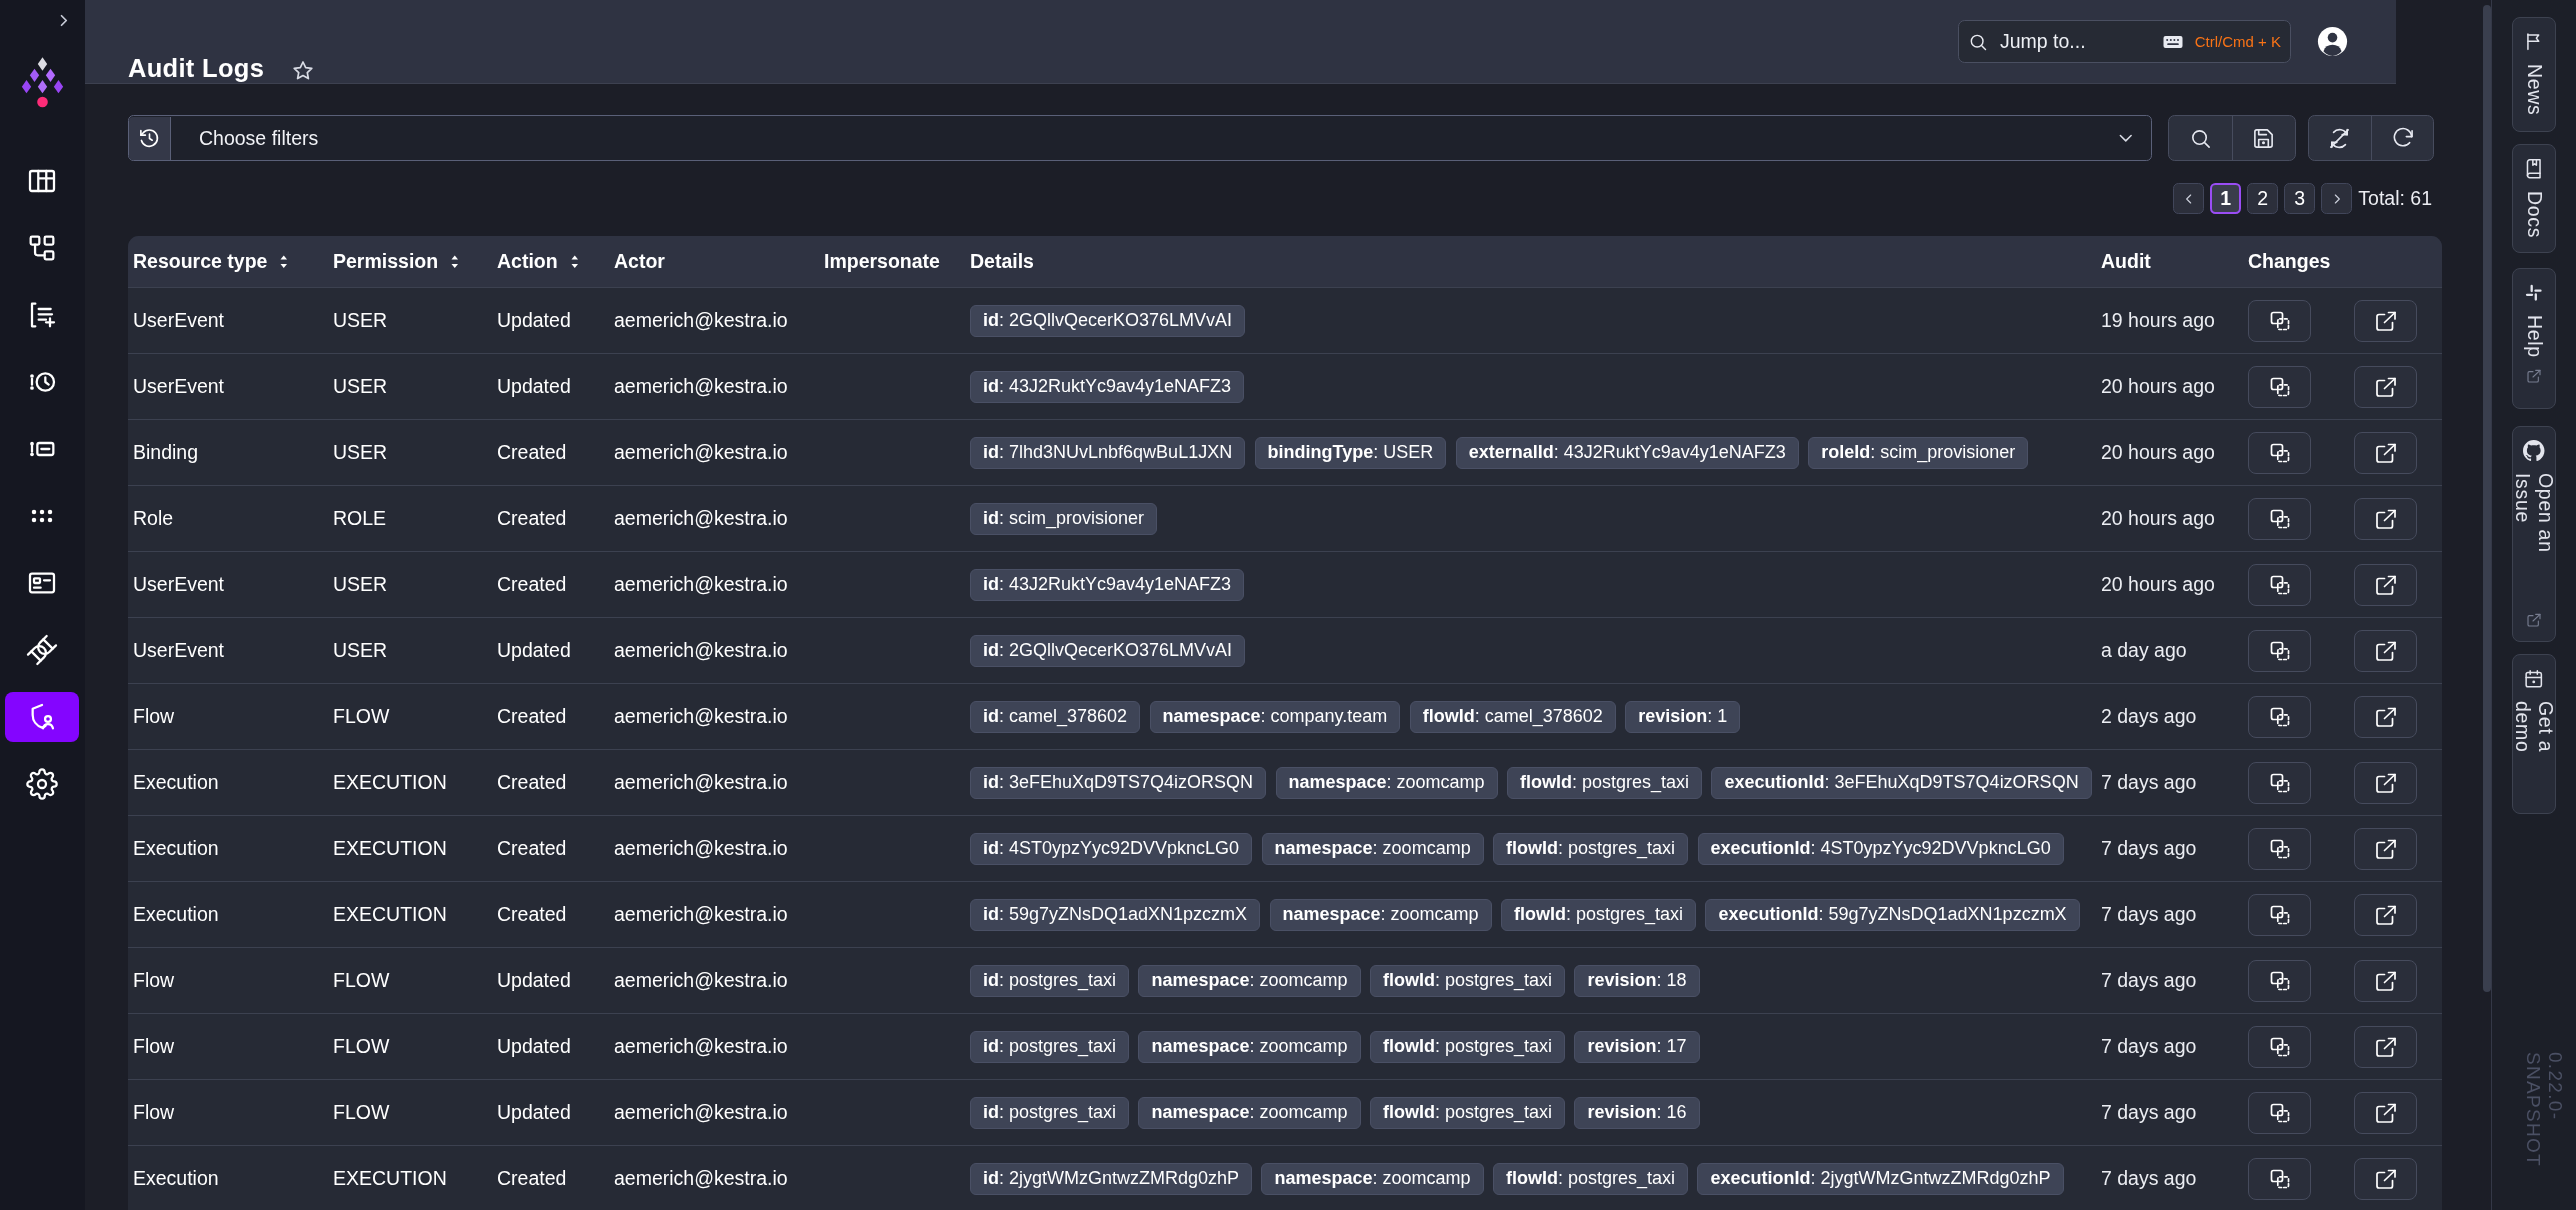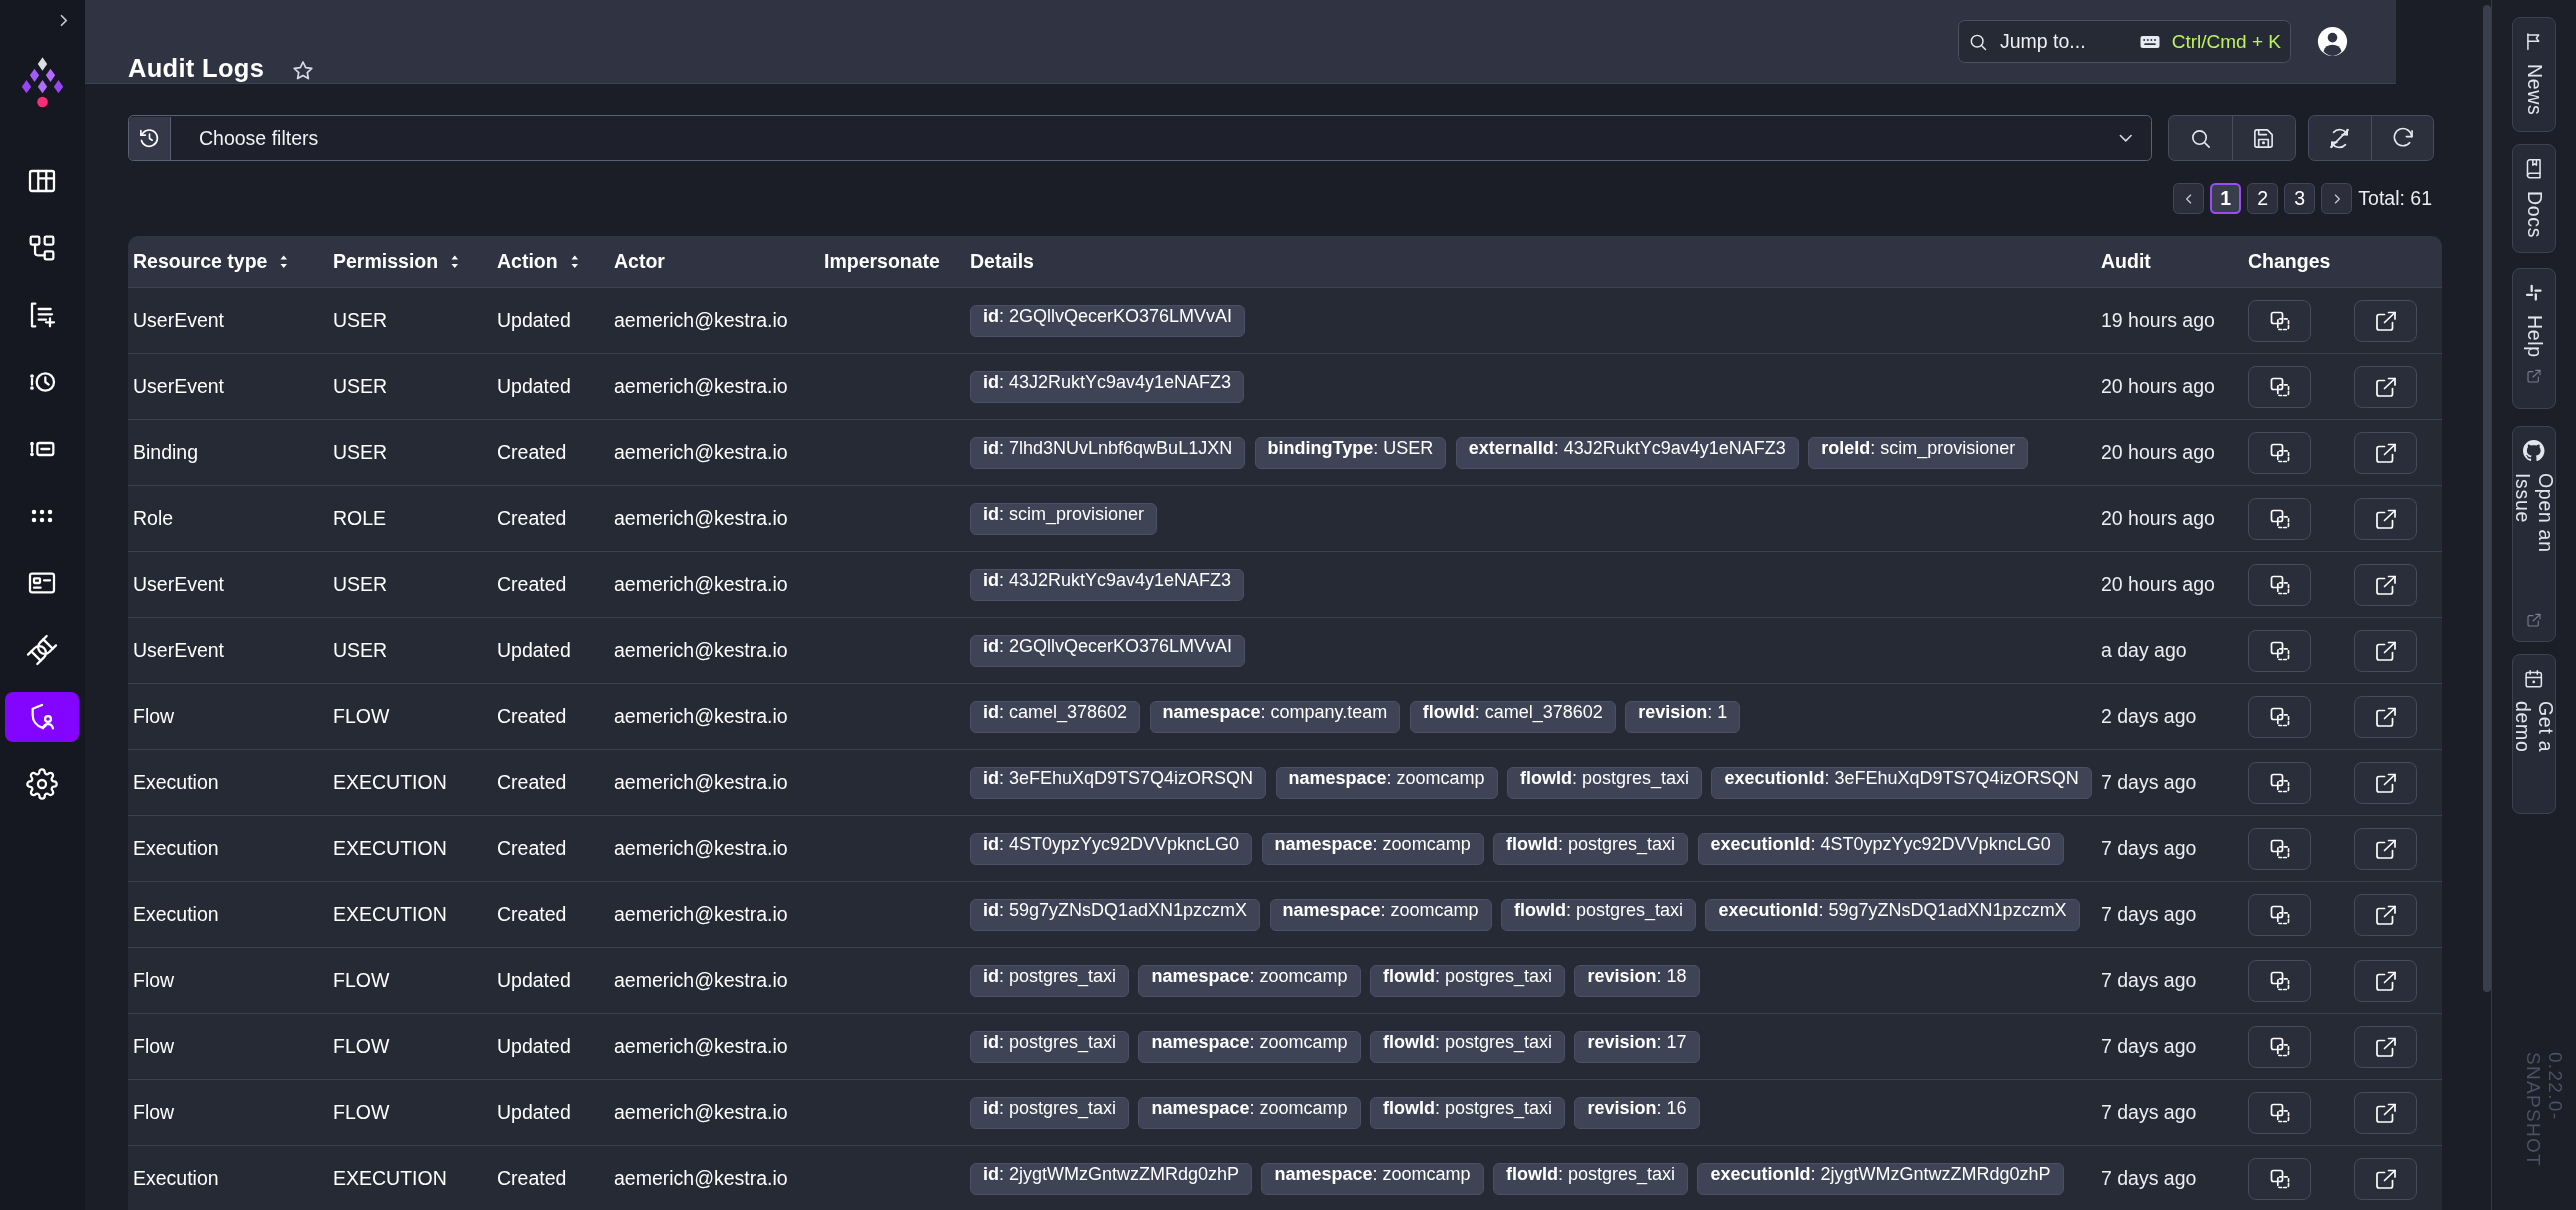--- a/index.html
+++ b/index.html
@@ -19,21 +19,21 @@
 
   
   .topbar{position:absolute;left:85px;top:0;width:2311px;height:84px;background:#2f3342;border-bottom:1.3px solid #3d4150;display:flex;align-items:flex-end;z-index:2}
   .page-title{margin-left:43px;font-size:25.5px;font-weight:bold;letter-spacing:0.3px}
   .fav{width:24px;height:24px;margin-left:27px;color:#d9dce5}
   .jump{position:absolute;right:105px;top:20px;width:333px;height:43px;background:#262a34;border:1.3px solid #4a4f61;border-radius:6.7px;display:flex;align-items:center;padding:0 9px}
   .jump .s-icn{width:20px;height:20px;color:#e8eaf1;margin-right:12px}
   .jump .ph{font-size:19.5px;color:#eef0f5}
   .jump .right{margin-left:auto;display:flex;align-items:center;gap:9.4px}
   .kbd-icn{width:24px;height:24px;color:#e8eaf1}
-  .shortcut{font-size:19px;color:#bef264}
+  .shortcut{font-size:15px;color:#f97316}
   .avatar{position:absolute;right:46px;top:24px;width:35px;height:35px}
 
   
   .content{position:absolute;left:85px;top:85px;width:2395px;height:1126px}
 
   .filterbar{position:absolute;left:43px;right:46px;top:30px;height:46px}
   .filter-input{position:absolute;left:0;top:0;width:2024px;height:46px;background:#1e212b;border:1.3px solid #5a6078;border-radius:5.4px;display:flex;align-items:center}
   .history-btn{width:42px;height:43px;background:#343848;border:none;border-right:1.3px solid #5a6078;border-radius:4px 0 0 4px;display:flex;align-items:center;justify-content:center;color:#fff}
   .history-btn .icn{width:23px;height:23px}
   .filter-ph{margin-left:28px;font-size:19.5px;color:#f1f2f6}
@@ -53,21 +53,21 @@
 
   .table{position:absolute;left:43px;right:38px;top:151px;border-radius:10.7px 10.7px 0 0;overflow:hidden;background:#262a35}
   .thead,.tr{display:grid;grid-template-columns:205px 164px 117px 210px 146px 1fr 147px 194px;align-items:center}
   .thead{height:51px;background:#2f3342}
   .th{display:flex;align-items:center;gap:8px;font-size:19.5px;font-weight:bold;white-space:nowrap}
   .th .sort{width:17.5px;height:17.5px;color:#fff;flex:0 0 auto}
   .c0{padding-left:5px}
   .tr{height:66px;border-top:1.3px solid #3c4150;background:#262a35;font-size:19.5px}
   .td{overflow:hidden;white-space:nowrap}
   .details{display:flex;gap:9.4px;align-items:center;padding-right:13.4px}
-  .badge{height:32px;background:#3e4456;border:0.7px solid #4a5065;border-radius:6px;padding:0 12px;font-size:18px;display:inline-flex;align-items:flex-start;white-space:nowrap;flex:0 0 auto}
+  .badge{height:32px;background:#3e4456;border:0.7px solid #4a5065;border-radius:6px;padding:0 12px;font-size:18px;display:inline-flex;align-items:center;white-space:nowrap;flex:0 0 auto}
   .badge b{font-weight:bold}
   .date{color:#eceef3}
   .changes{display:flex;gap:43px;align-items:center}
   .icon-btn{width:63px;height:42px;border-radius:8px;background:#2a2e3a;border:1.3px solid #464b5d;color:#fff;display:flex;align-items:center;justify-content:center}
   .icon-btn .icn{width:24px;height:24px}
 
   
   .rightbar{position:absolute;right:0;top:0;width:85px;height:100%;background:#1c1f28;border-left:1.3px solid #343847;z-index:3}
   .side-tab{position:absolute;left:20px;width:44px;background:#272b37;border:1.3px solid #3d4250;border-radius:8px;display:flex;flex-direction:column;align-items:center;padding:13.4px 0;gap:10.7px;color:#e3e5ed}
   .side-tab .icn{width:21.5px;height:21.5px;flex:0 0 auto}

